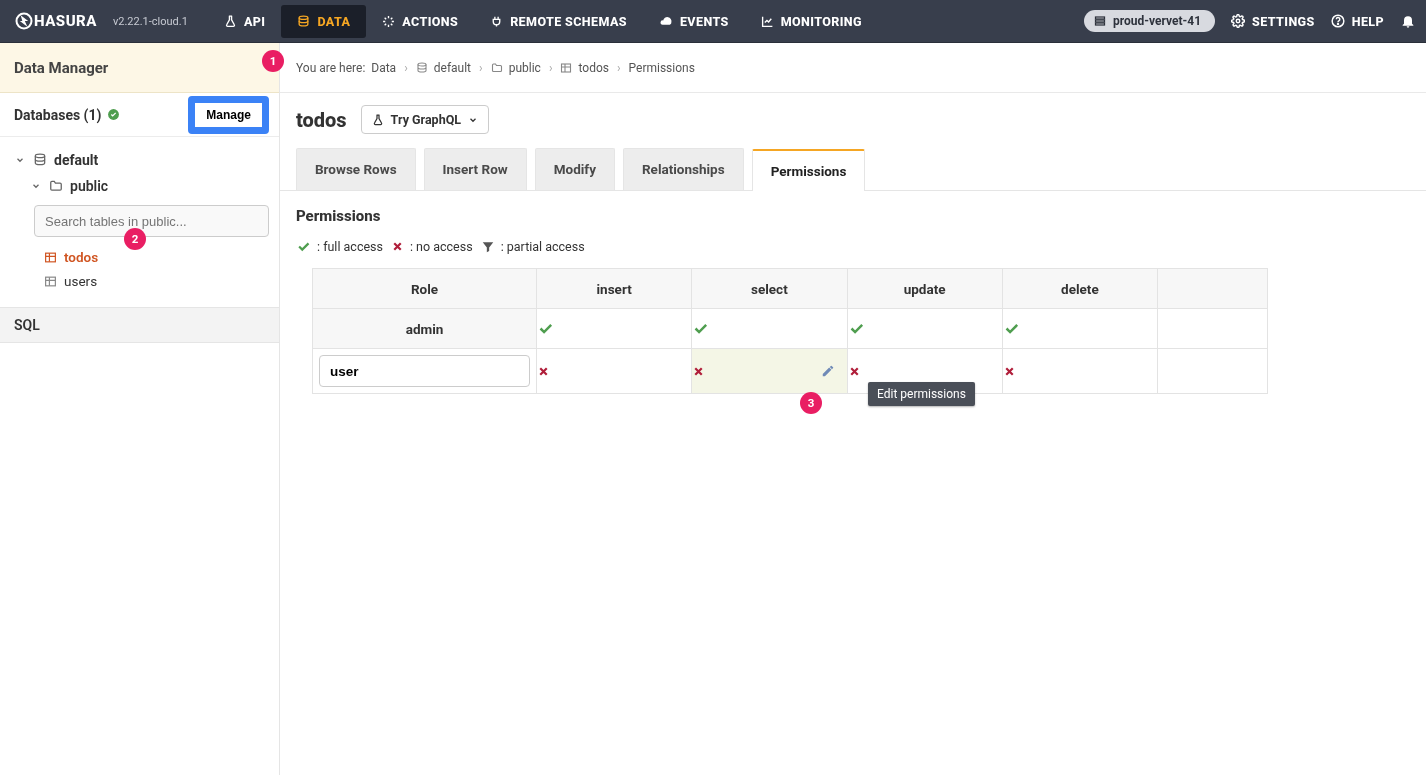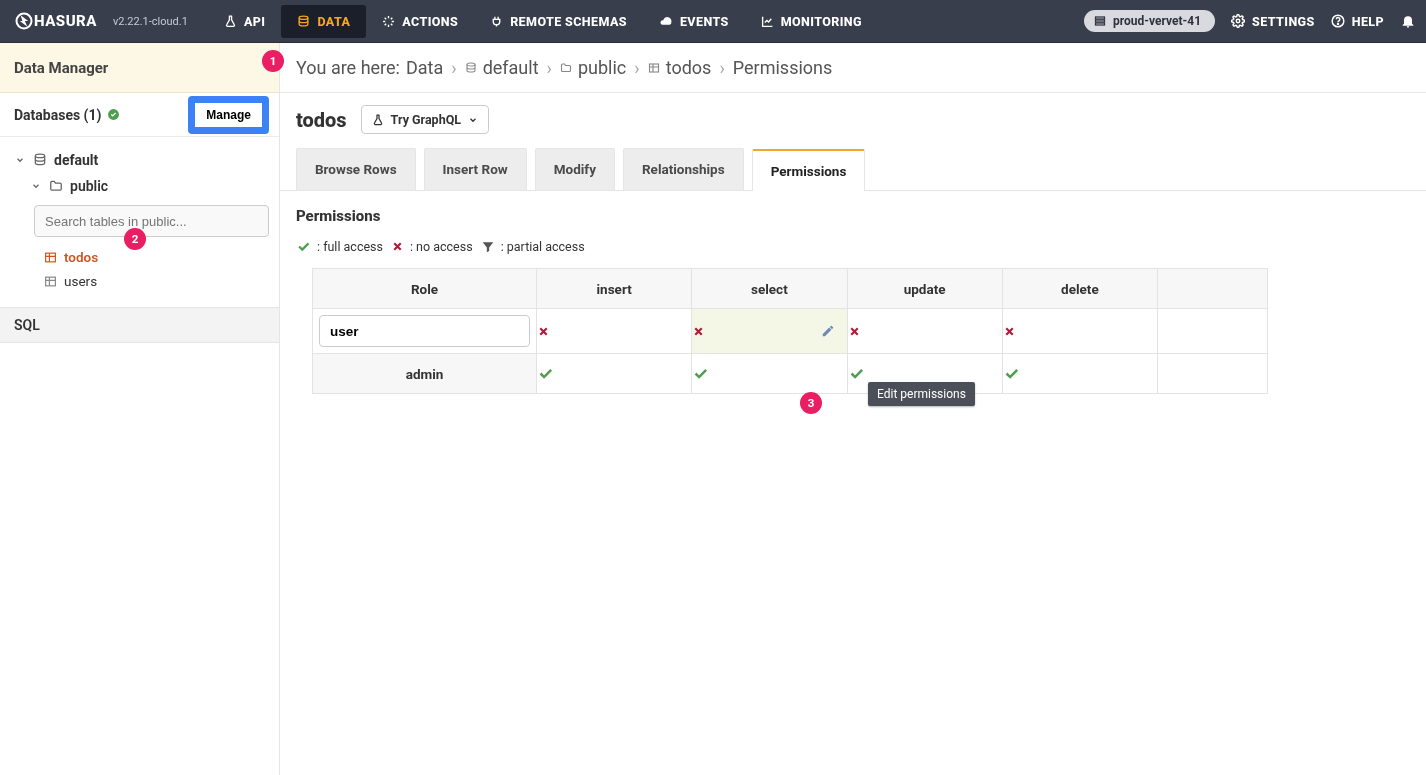--- a/index.html
+++ b/index.html
@@ -82,21 +82,21 @@
   .sql-section {
     margin-top:14px; height:36px; background:#f3f3f3; border-top:1px solid #e5e5e5;
     border-bottom:1px solid #e5e5e5; display:flex; align-items:center; padding:0 14px;
     font-size:14px; font-weight:600; color:#333; cursor:pointer;
   }
 
   
   .main { flex:1; display:flex; flex-direction:column; overflow:hidden; }
   .crumb-bar {
     height:50px; border-bottom:1px solid #e9e9e9; display:flex; align-items:center;
-    padding:0 16px; font-size:18px; color:#555; gap:6px;
+    padding:0 16px; font-size:12px; color:#555; gap:6px;
   }
   .crumb-bar .sep { color:#aaa; padding:0 2px; }
   .crumb-ico { color:#888; display:inline-flex; }
   .crumb-link { cursor:pointer; }
 
   .page-head { display:flex; align-items:center; gap:14px; padding:12px 16px 8px 16px; }
   .page-title { font-size:20px; font-weight:800; }
   .try-btn {
     display:flex; align-items:center; gap:7px; border:1px solid #ccc; border-radius:4px;
     padding:6px 10px; font-size:12.5px; font-weight:700; cursor:pointer; background:#fff;
@@ -426,20 +426,36 @@
             <th>Role</th>
             <th>insert</th>
             <th>select</th>
             <th>update</th>
             <th>delete</th>
             <th></th>
           </tr>
         </thead>
         <tbody>
           <tr>
+            <td class="rolecell">admin</td>
+            <td><span class="chk"><svg width="17" height="17" viewBox="0 0 24 24" fill="none" stroke="currentColor" stroke-width="3.5">
+                    <path d="M5 12l5 5L20 7"></path>
+                  </svg></span></td>
+            <td><span class="chk"><svg width="17" height="17" viewBox="0 0 24 24" fill="none" stroke="currentColor" stroke-width="3.5">
+                    <path d="M5 12l5 5L20 7"></path>
+                  </svg></span></td>
+            <td><span class="chk"><svg width="17" height="17" viewBox="0 0 24 24" fill="none" stroke="currentColor" stroke-width="3.5">
+                    <path d="M5 12l5 5L20 7"></path>
+                  </svg></span></td>
+            <td><span class="chk"><svg width="17" height="17" viewBox="0 0 24 24" fill="none" stroke="currentColor" stroke-width="3.5">
+                    <path d="M5 12l5 5L20 7"></path>
+                  </svg></span></td>
+            <td></td>
+          </tr>
+          <tr>
             <td class="inputcell">
               <input class="role-input" value="user" style="">
             </td>
             <td><span class="x"><svg width="13" height="13" viewBox="0 0 24 24" fill="none" stroke="currentColor" stroke-width="4">
                     <path d="M6 6l12 12M18 6L6 18"></path>
                   </svg></span></td>
             <td class="cell-hover">
               <span class="x"><svg width="13" height="13" viewBox="0 0 24 24" fill="none" stroke="currentColor" stroke-width="4">
                     <path d="M6 6l12 12M18 6L6 18"></path>
                   </svg></span>
@@ -450,36 +466,20 @@
                 </span>
             </td>
             <td><span class="x"><svg width="13" height="13" viewBox="0 0 24 24" fill="none" stroke="currentColor" stroke-width="4">
                     <path d="M6 6l12 12M18 6L6 18"></path>
                   </svg></span></td>
             <td><span class="x"><svg width="13" height="13" viewBox="0 0 24 24" fill="none" stroke="currentColor" stroke-width="4">
                     <path d="M6 6l12 12M18 6L6 18"></path>
                   </svg></span></td>
             <td></td>
           </tr>
-          <tr>
-            <td class="rolecell">admin</td>
-            <td><span class="chk"><svg width="17" height="17" viewBox="0 0 24 24" fill="none" stroke="currentColor" stroke-width="3.5">
-                    <path d="M5 12l5 5L20 7"></path>
-                  </svg></span></td>
-            <td><span class="chk"><svg width="17" height="17" viewBox="0 0 24 24" fill="none" stroke="currentColor" stroke-width="3.5">
-                    <path d="M5 12l5 5L20 7"></path>
-                  </svg></span></td>
-            <td><span class="chk"><svg width="17" height="17" viewBox="0 0 24 24" fill="none" stroke="currentColor" stroke-width="3.5">
-                    <path d="M5 12l5 5L20 7"></path>
-                  </svg></span></td>
-            <td><span class="chk"><svg width="17" height="17" viewBox="0 0 24 24" fill="none" stroke="currentColor" stroke-width="3.5">
-                    <path d="M5 12l5 5L20 7"></path>
-                  </svg></span></td>
-            <td></td>
-          </tr>
         </tbody>
       </table>
     </div>
   </div>
 </div>
 
 <div class="tooltip">Edit permissions</div>
 
 <div class="marker m1">1</div>
 <div class="marker m2">2</div>

